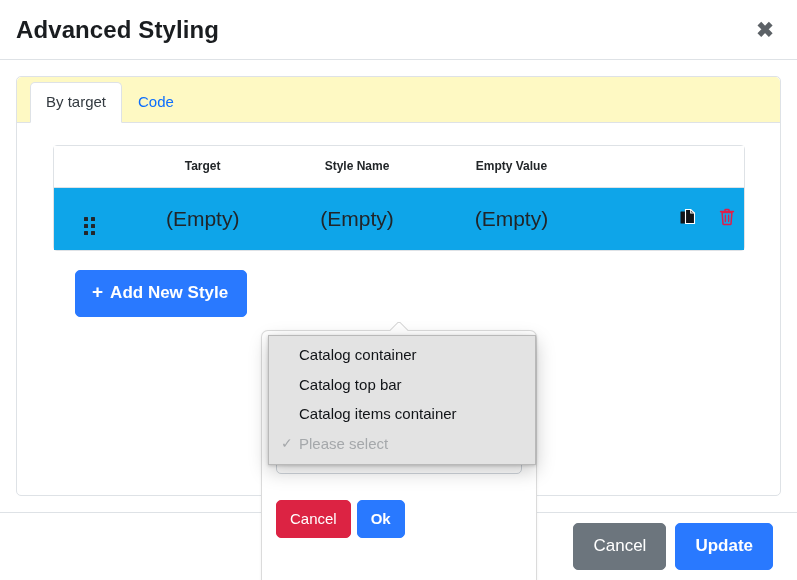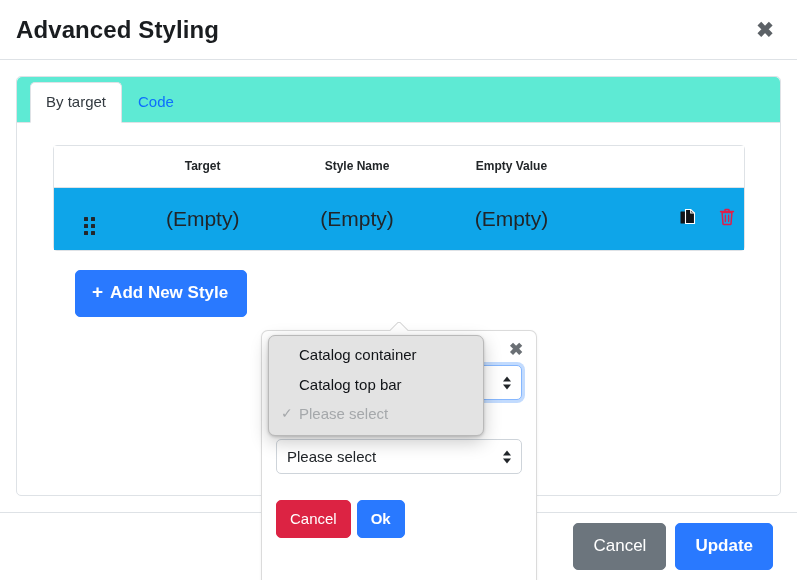--- a/index.html
+++ b/index.html
@@ -85,21 +85,21 @@
     height: 100%;
     box-sizing: border-box;
     background: #ffffff;
     display: flex;
     flex-direction: column;
     overflow: visible;
   }
   .tab-strip {
     height: 46px;
     min-height: 46px;
-    background: #5eead4;
+    background: #fef9c3;
     border-bottom: 1px solid #dee2e6;
     border-radius: 5px 5px 0 0;
     display: flex;
     align-items: flex-end;
     padding-left: 13px;
     box-sizing: border-box;
   }
   .tab {
     font-size: 15px;
     padding: 10px 15px 11px 15px;
@@ -354,24 +354,24 @@
     font-size: 15px;
     padding: 7px 13px 8px 13px;
     border-radius: 5px;
   }
 
   
   .select-popup {
     position: absolute;
     left: 268px;
     top: 275px;
-    width: 216px;
+    width: 268px;
     background: #e3e3e3;
     border: 1px solid #b9b9b9;
-    border-radius: 7px;
+    border-radius: 0;
     box-shadow: 0 6px 18px rgba(0,0,0,0.22), 0 1px 3px rgba(0,0,0,0.18);
     padding: 5px 9px 5px 0;
     box-sizing: border-box;
     z-index: 60;
   }
   .select-opt {
     font-size: 15px;
     color: #111418;
     padding: 3px 10px 4px 30px;
     line-height: 1.5;
@@ -509,20 +509,23 @@
       </div>
     </div>
 
     <div class="select-popup">
       <div class="select-opt">
         <span>Catalog container</span>
       </div>
       <div class="select-opt">
         <span>Catalog top bar</span>
       </div>
+      <div class="select-opt">
+        <span>Catalog items container</span>
+      </div>
       <div class="select-opt disabled">
         <span class="check">✓</span>
         <span>Please select</span>
       </div>
     </div>
 
   </div>
 
   <div class="modal-footer">
     <button class="btn btn-secondary footer-btn">Cancel</button>

